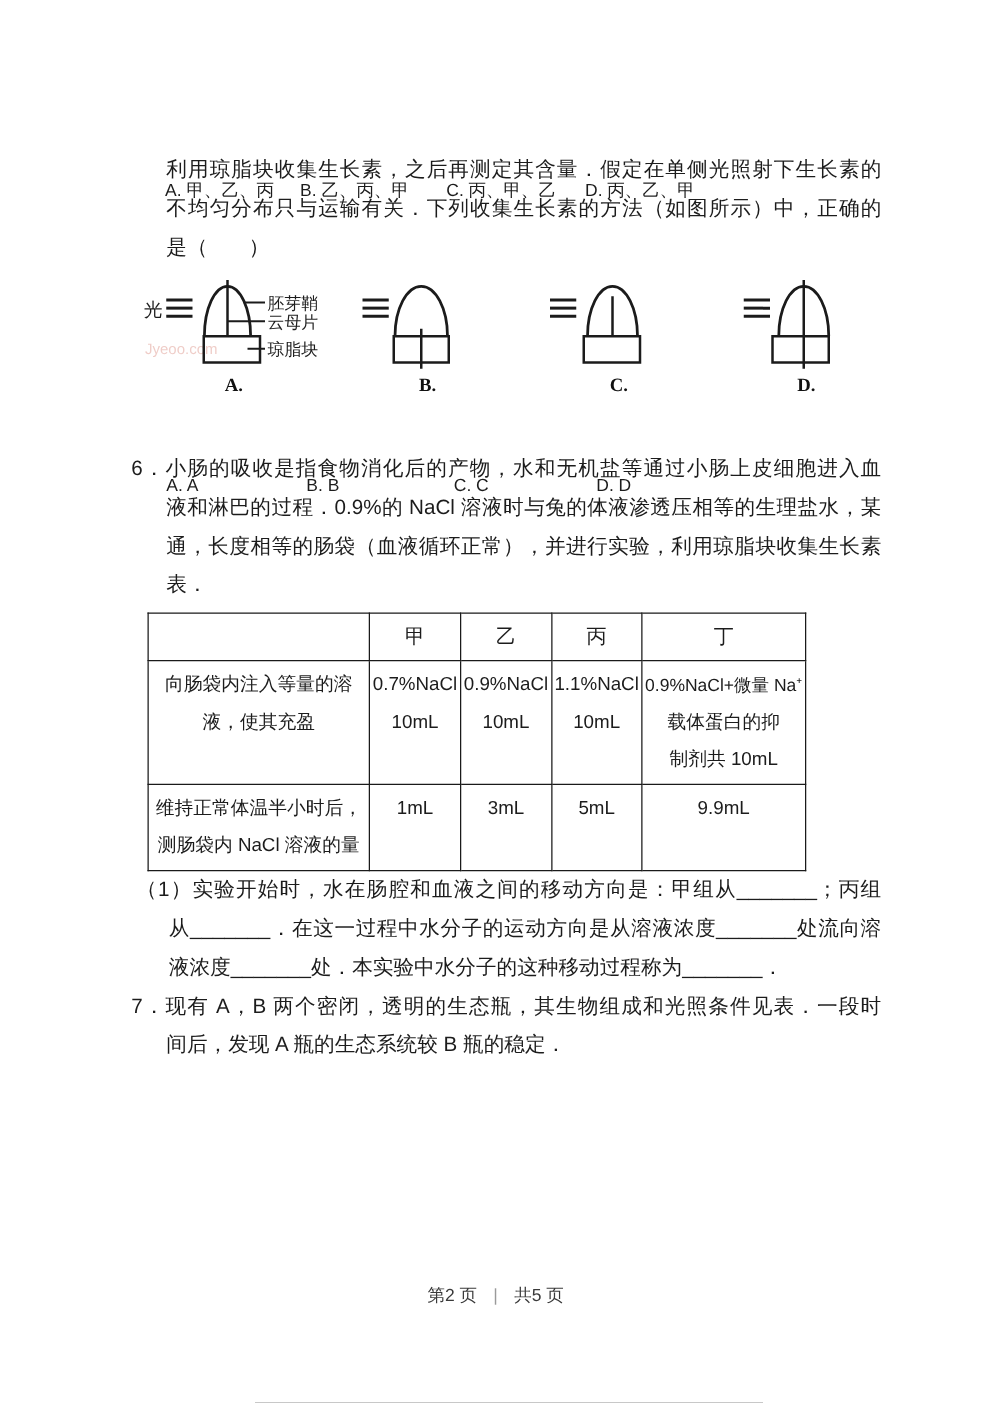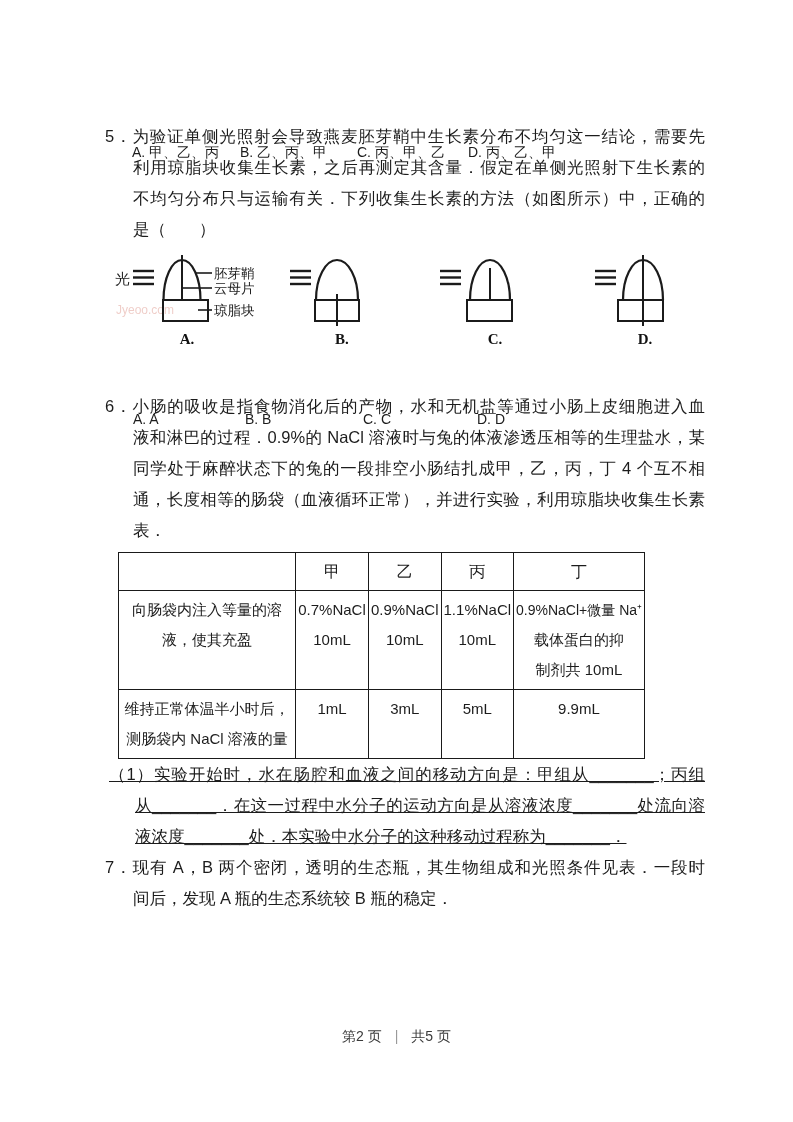--- a/index.html
+++ b/index.html
@@ -16,21 +16,21 @@
     position:absolute;left:100px;top:90px;width:610px;
     font-size:16.5px;line-height:31px;
   }
   
   .optrow{position:relative;height:31px;}
   .optrow span{position:absolute;top:0;white-space:nowrap;font-size:14px;margin-top:47px;}
   .o1{left:32px;} .o2{left:140px;} .o3{left:257px;} .o4{left:368px;}
   .o1b{left:33px;} .o2b{left:145px;} .o3b{left:263px;} .o4b{left:377px;}
   
   .para{margin:0 0 0 5px;padding-left:28px;width:572px;box-sizing:content-box;}
-  .para2{margin:0 16px 0 5px;padding-left:30px;width:570px;text-decoration:underline;}
+  .para2{margin:0 16px 0 5px;padding-left:30px;width:570px;}
   .jl{text-align:justify;text-align-last:justify;}
   .fl{text-indent:-28px;}
   .fl2{text-indent:-26px;}
   .plain{margin:0;}
   
   .figwrap{margin:6px 0 2px 0;height:104px;}
   .fig-label{font-size:13.5px;fill:#1c1c1c;}
   .fig-caption{font-family:"Liberation Serif",serif;font-weight:bold;font-size:15px;fill:#111;}
   .fig-light{font-size:15px;fill:#1c1c1c;}
   .fig-watermark{font-size:12px;fill:rgba(216,130,118,0.40);}
@@ -58,21 +58,20 @@
   <div class="content">
 
     <div class="optrow">
       <span class="o1">A. 甲、乙、丙</span>
       <span class="o2">B. 乙、丙、甲</span>
       <span class="o3">C. 丙、甲、乙</span>
       <span class="o4">D. 丙、乙、甲</span>
     </div>
 
     <div class="para">
-      <div class="fl jl">5．为验证单侧光照射会导致燕麦胚芽鞘中生长素分布不均匀这一结论，需要先</div>
       <div class="jl">利用琼脂块收集生长素，之后再测定其含量．假定在单侧光照射下生长素的</div>
       <div class="jl">不均匀分布只与运输有关．下列收集生长素的方法（如图所示）中，正确的</div>
       <div>是（　　）</div>
     </div>
 
     <div class="figwrap">
       <svg width="612" height="104" viewBox="0 0 612 104">
 
         <text class="fig-watermark" x="16" y="63">Jyeoo.com</text>
 
@@ -136,21 +135,20 @@
     <div class="optrow">
       <span class="o1b">A. A</span>
       <span class="o2b">B. B</span>
       <span class="o3b">C. C</span>
       <span class="o4b">D. D</span>
     </div>
 
     <div class="para" style="margin-top:3px;">
       <div class="fl jl">6．小肠的吸收是指食物消化后的产物，水和无机盐等通过小肠上皮细胞进入血</div>
       <div class="jl">液和淋巴的过程．0.9%的 NaCl 溶液时与兔的体液渗透压相等的生理盐水，某</div>
-      <div class="jl">同学处于麻醉状态下的兔的一段排空小肠结扎成甲，乙，丙，丁 4 个互不相</div>
       <div class="jl">通，长度相等的肠袋（血液循环正常），并进行实验，利用琼脂块收集生长素</div>
       <div>表．</div>
     </div>
 
     <table class="exp">
       <tbody>
           <tr>
         <th class="c0"></th>
         <th class="c1">甲</th>
         <th class="c2">乙</th>

